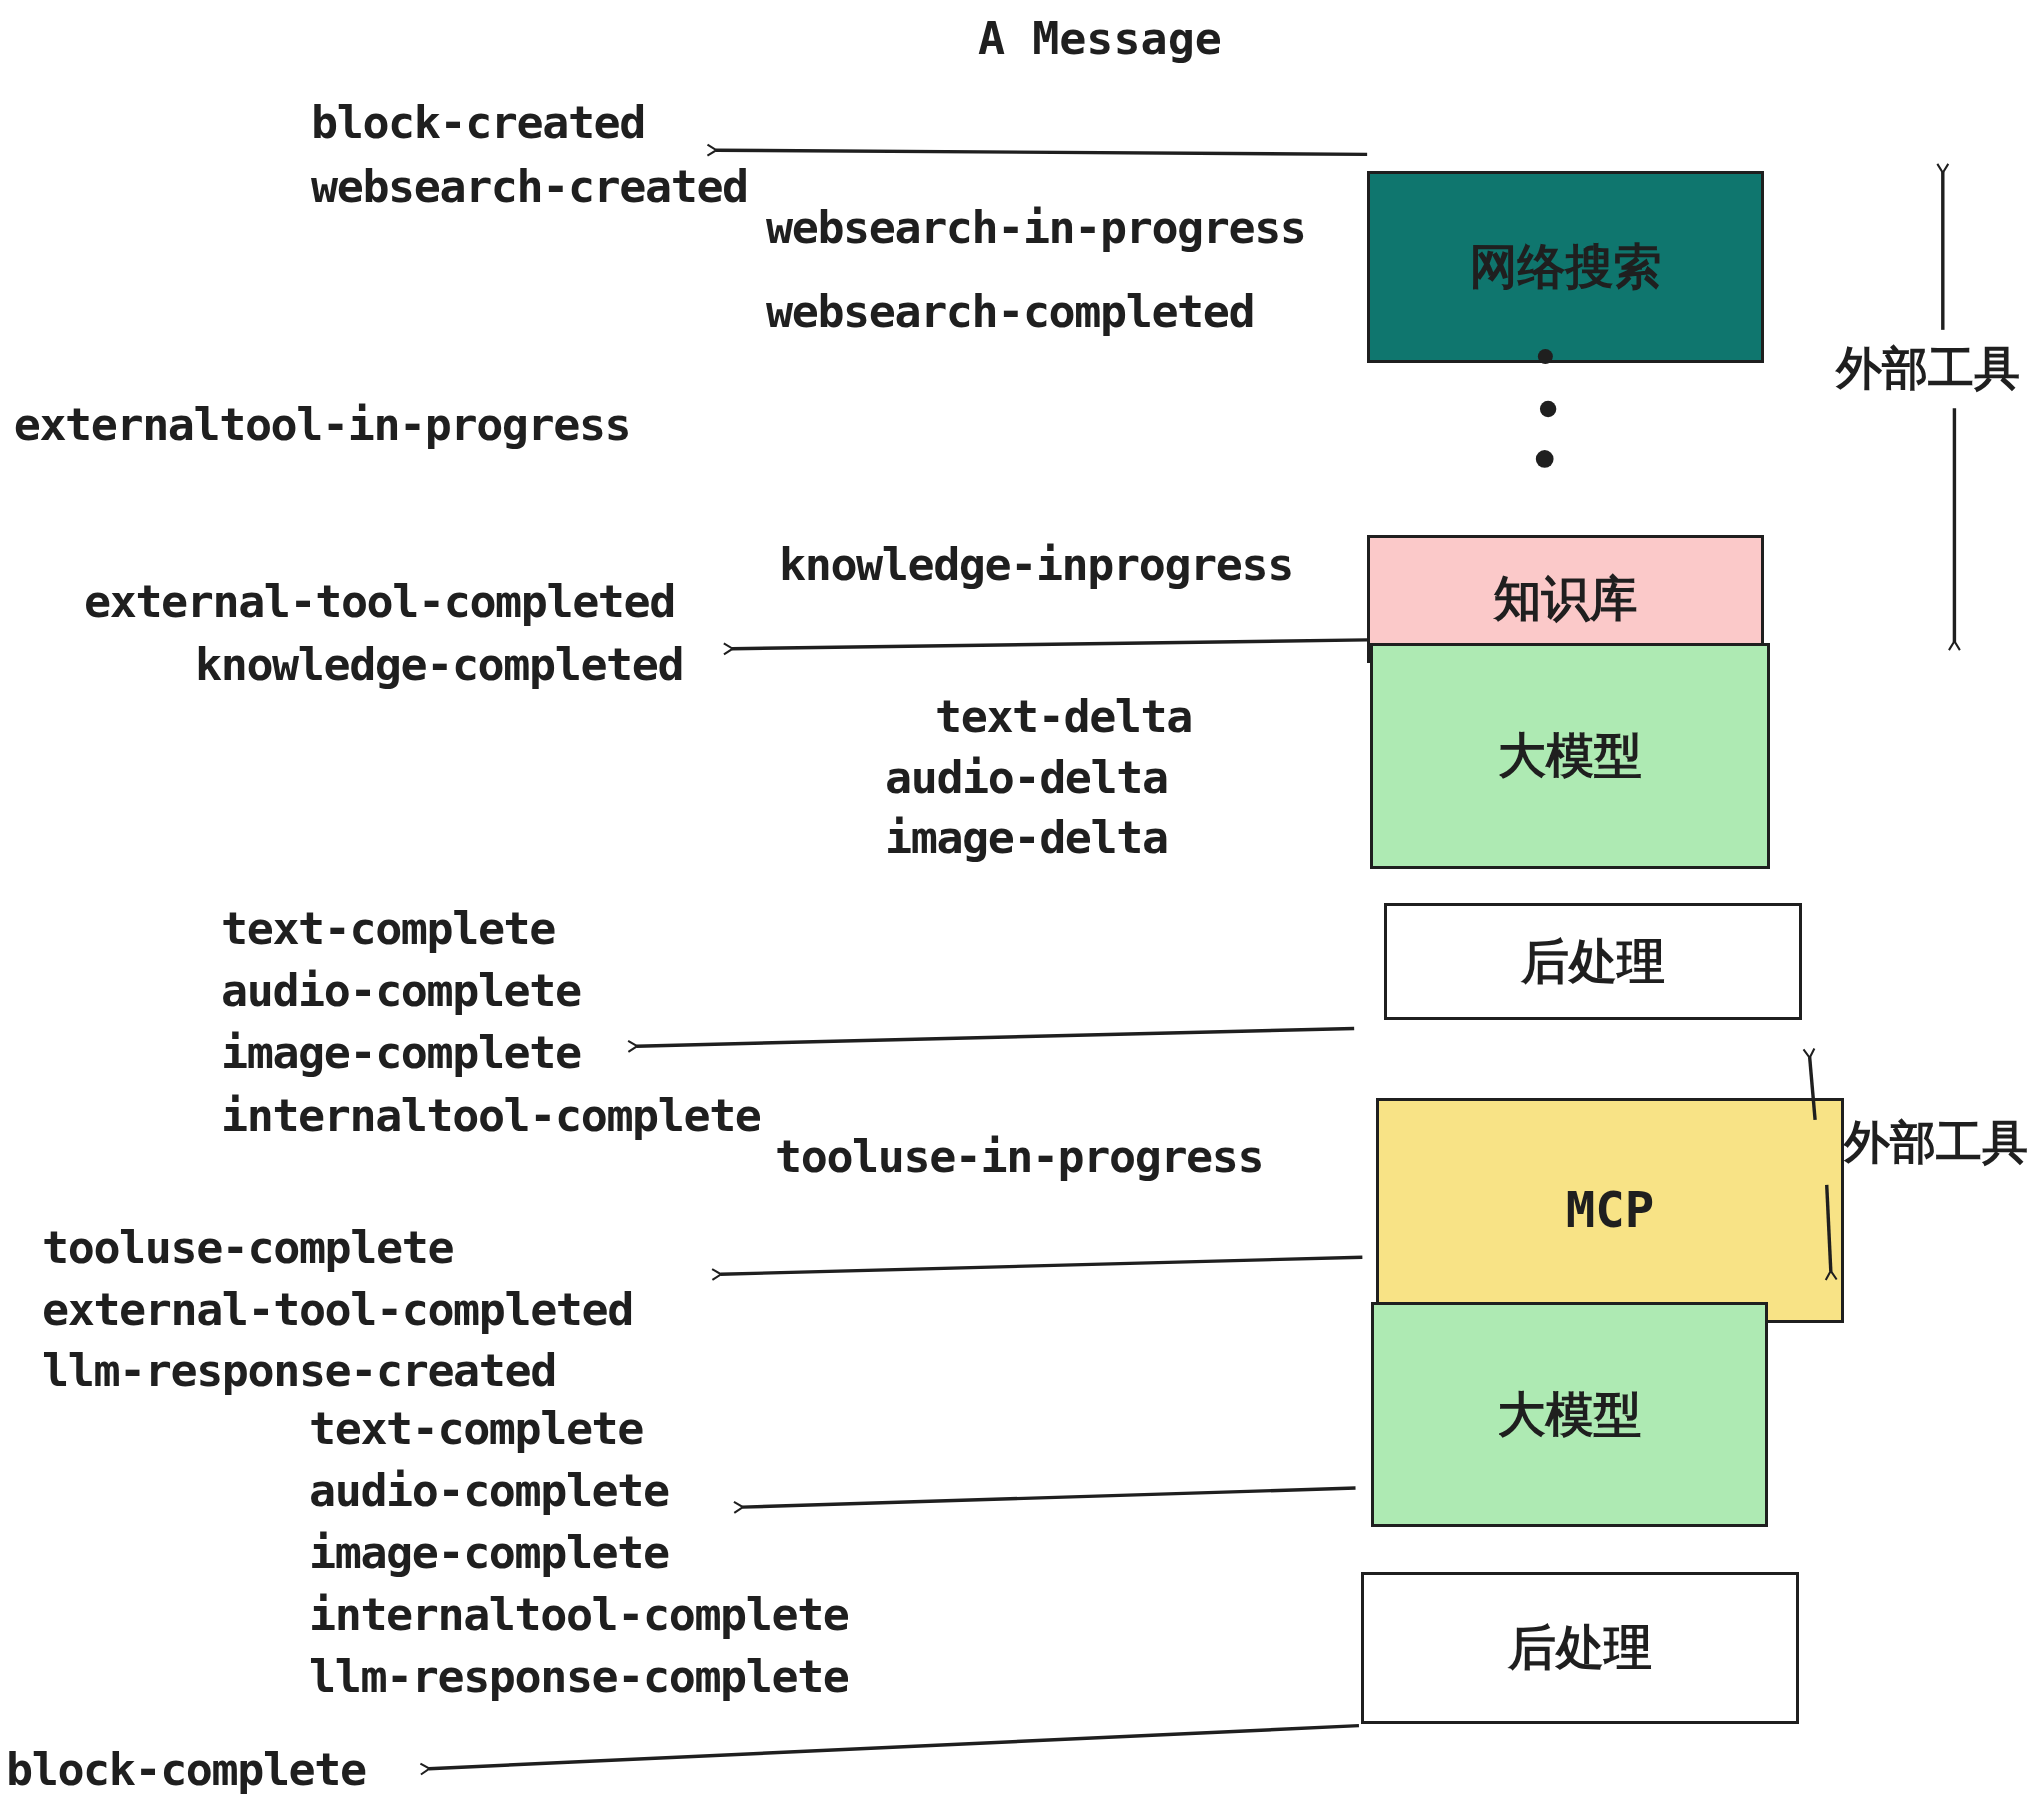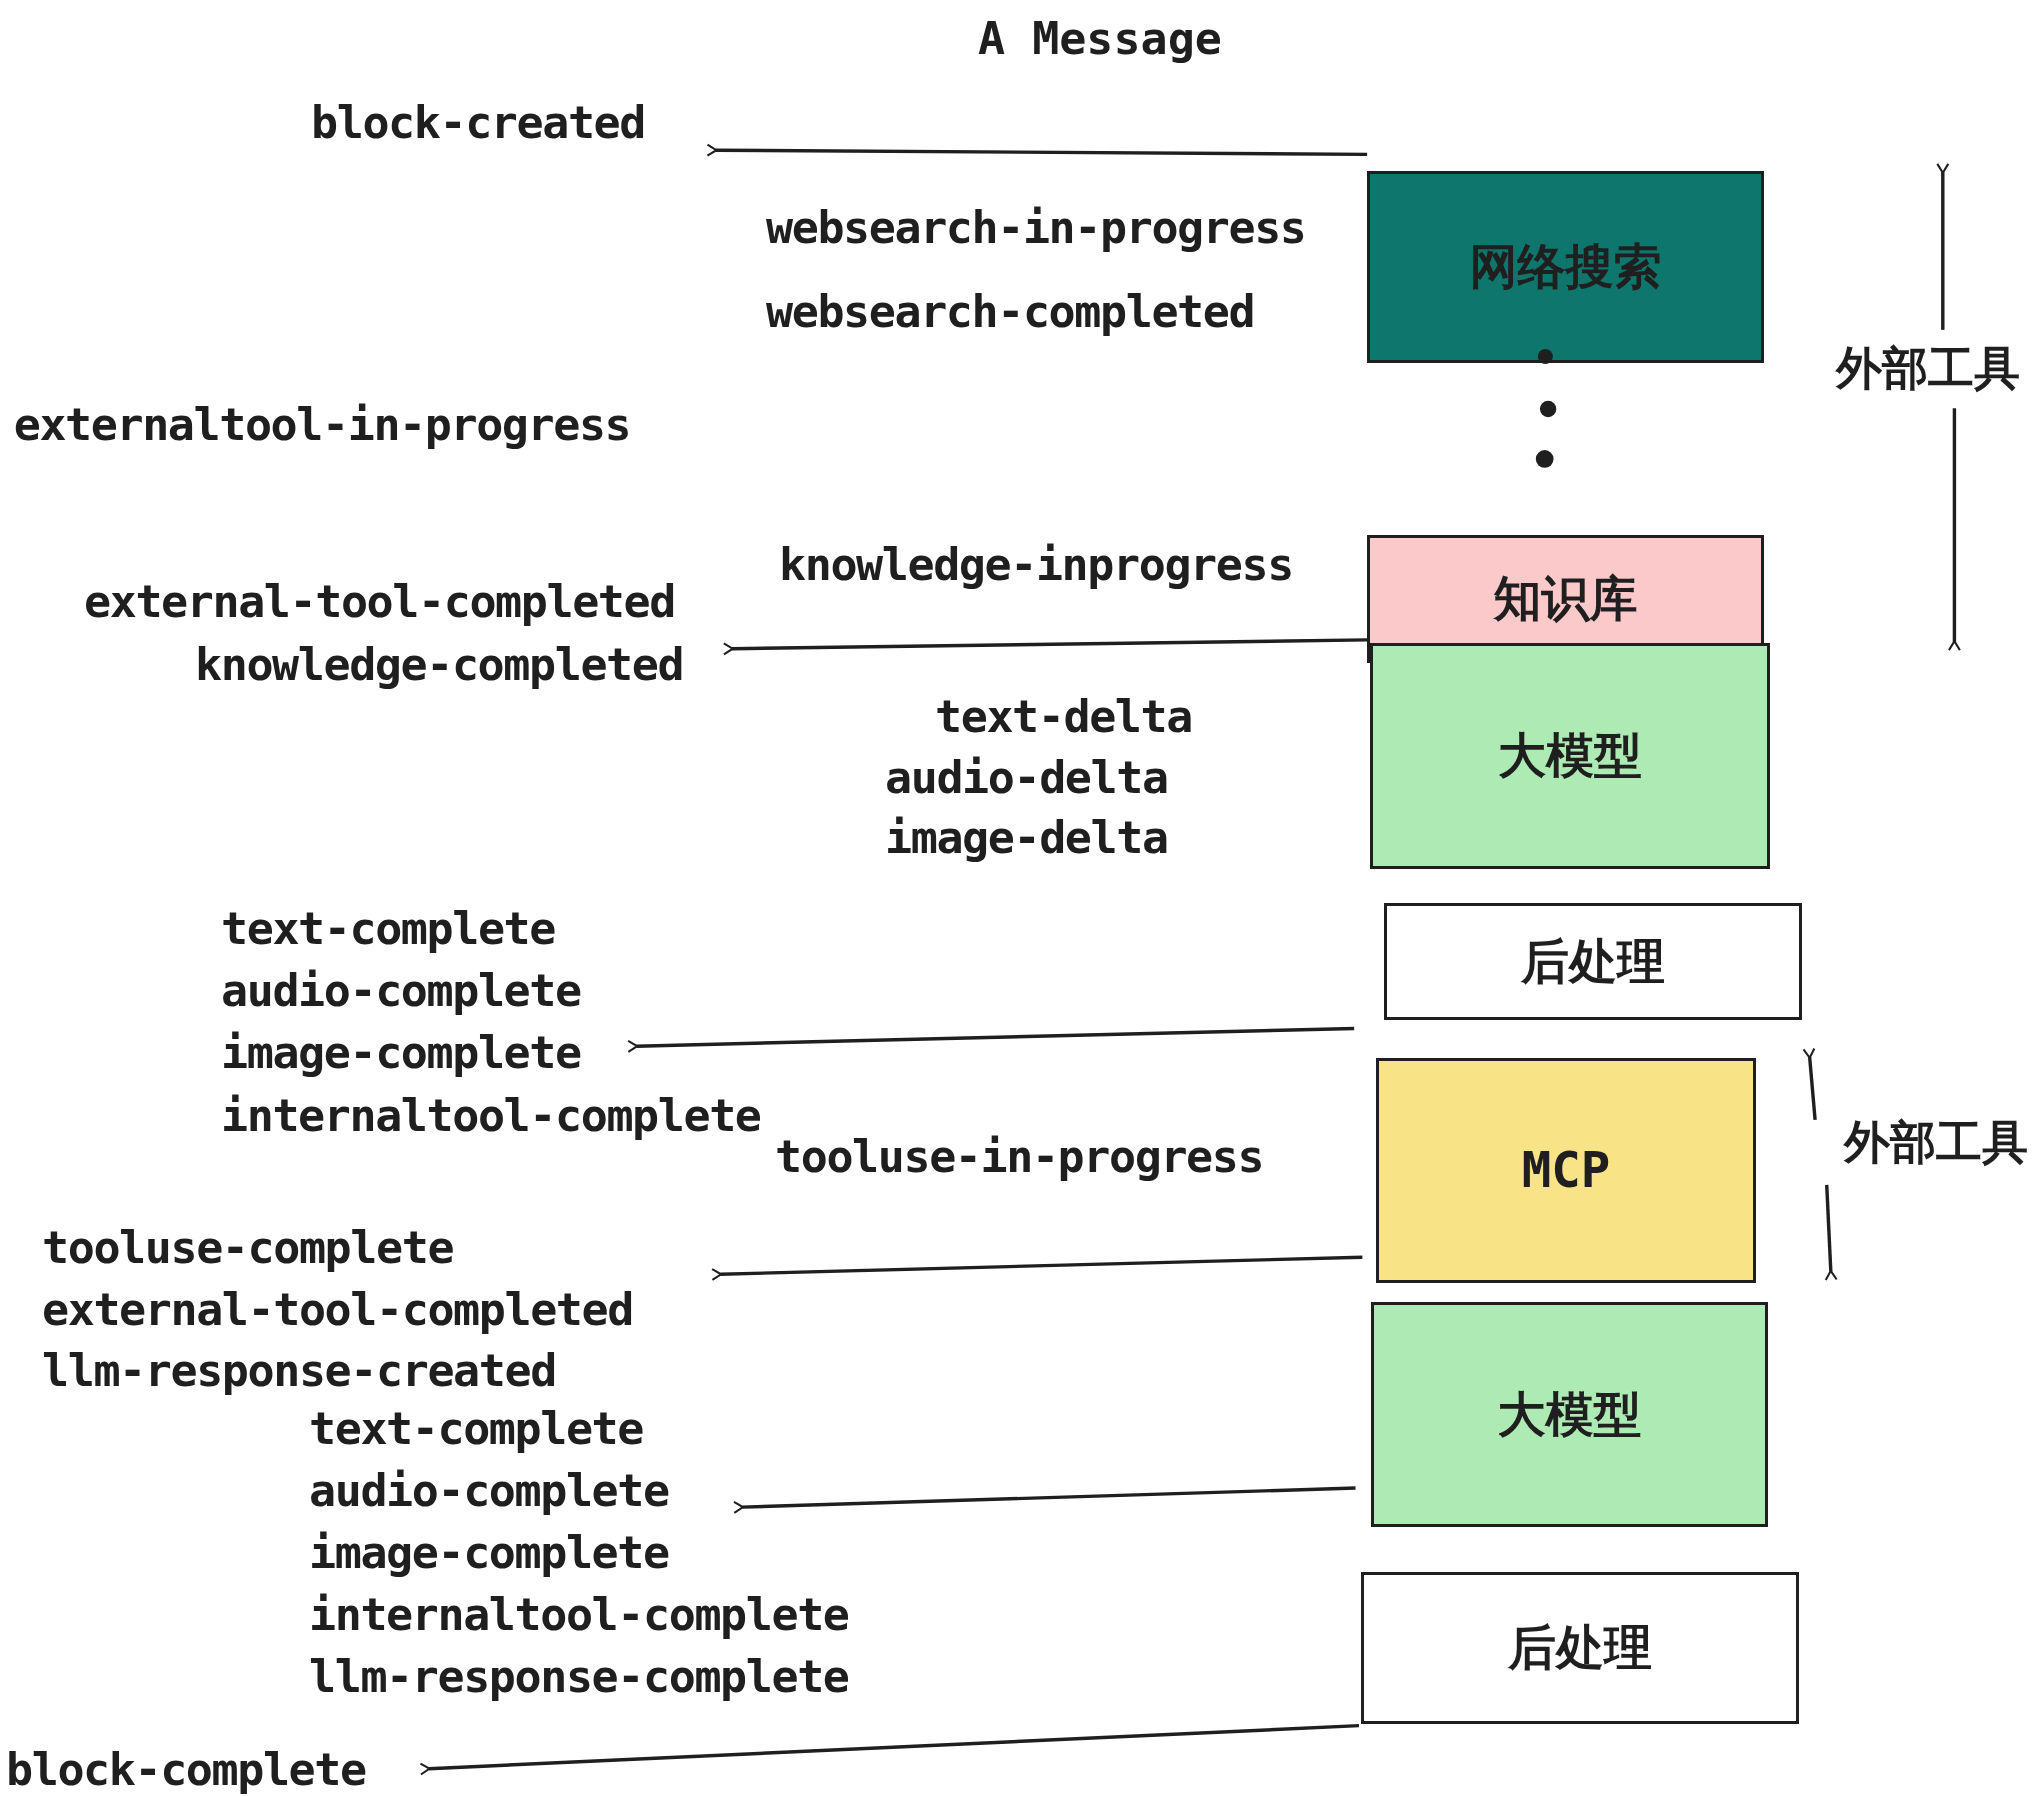--- a/index.html
+++ b/index.html
@@ -56,20 +56,21 @@
   }
 </style>
 </head>
 <body>
 
 <div id="canvas">
 
   <div class="title" style="left:978px;top:12.3px;">A Message</div>
 
   <div class="evt" style="left:311px;top:100px;">block-created</div>
+  <div class="evt" style="left:311px;top:164px;">websearch-created</div>
   <div class="evt" style="left:766px;top:205px;">websearch-in-progress</div>
   <div class="evt" style="left:766px;top:289px;">websearch-completed</div>
   <div class="evt" style="left:13.7px;top:402px;">externaltool-in-progress</div>
   <div class="evt" style="left:779px;top:542px;">knowledge-inprogress</div>
   <div class="evt" style="left:84px;top:579px;">external-tool-completed</div>
   <div class="evt" style="left:195px;top:642px;">knowledge-completed</div>
   <div class="evt" style="left:935px;top:694px;">text-delta</div>
   <div class="evt" style="left:885px;top:755px;">audio-delta</div>
   <div class="evt" style="left:885px;top:815px;">image-delta</div>
   <div class="evt" style="left:221px;top:906px;">text-complete</div>
@@ -96,21 +97,21 @@
   </div>
 
   <div class="box" style="left: 1370px; top: 643px; width: 400px; height: 226px; background: rgb(174, 234, 179);">
     <span class="lbl">大模型</span>
   </div>
 
   <div class="box" style="left: 1384px; top: 903px; width: 418px; height: 117px; background: rgb(255, 255, 255);">
     <span class="lbl">后处理</span>
   </div>
 
-  <div class="box" style="left: 1376px; top: 1058px; width: 380px; height: 225px; background: rgb(248, 227, 134);">
+  <div class="box" style="left: 1376px; top: 1098px; width: 468px; height: 225px; background: rgb(248, 227, 134);">
     <span class="lbl mono">MCP</span>
   </div>
 
   <div class="box" style="left: 1371px; top: 1302px; width: 397px; height: 225px; background: rgb(174, 234, 179);">
     <span class="lbl">大模型</span>
   </div>
 
   <div class="box" style="left: 1361px; top: 1572px; width: 438px; height: 152px; background: rgb(255, 255, 255);">
     <span class="lbl">后处理</span>
   </div>

